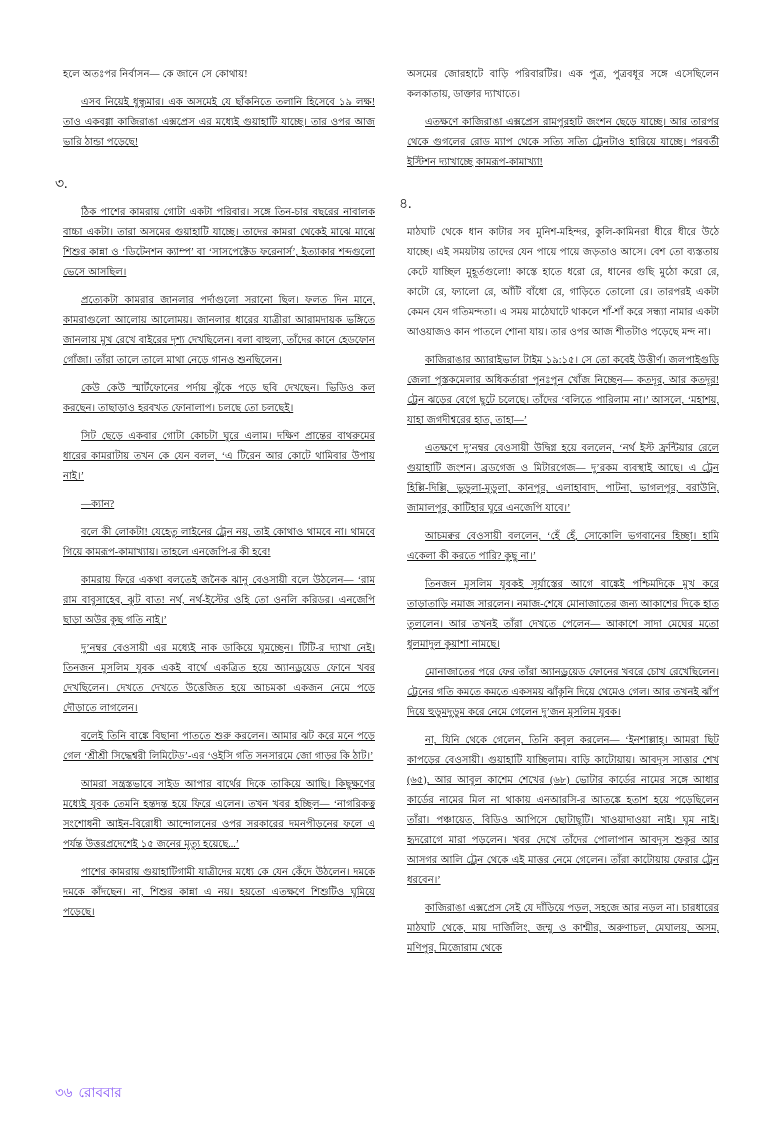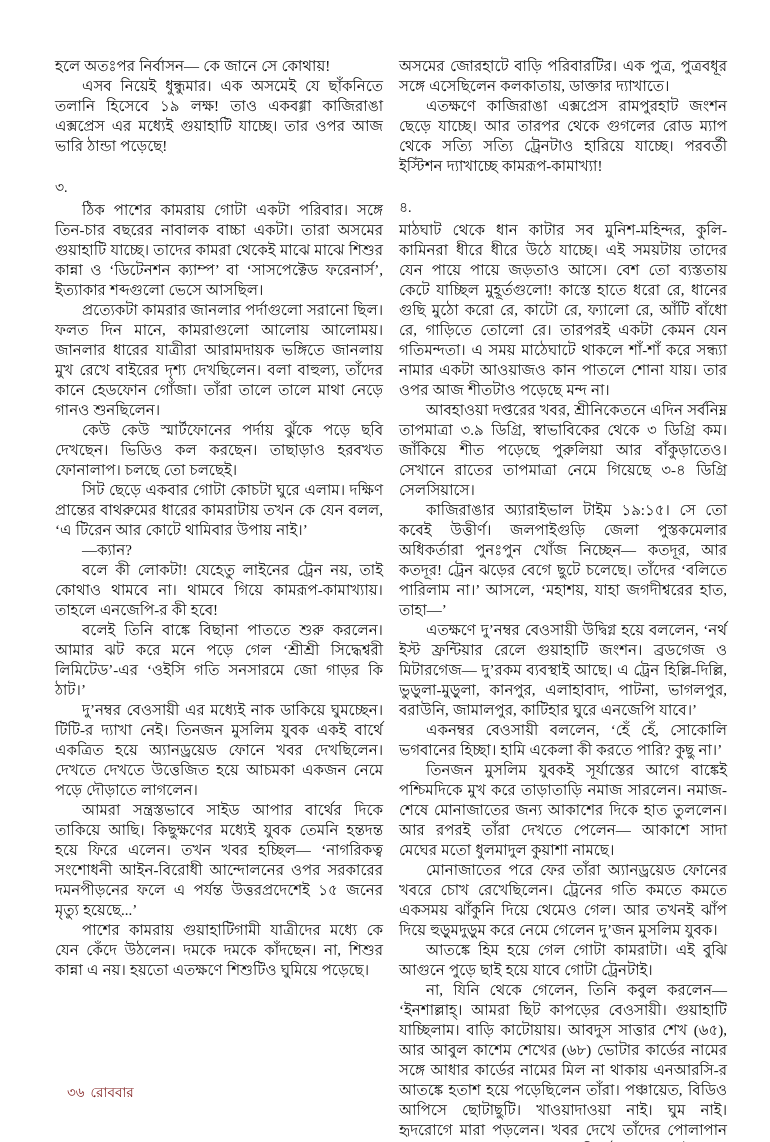--- a/index.html
+++ b/index.html
@@ -23,78 +23,78 @@
   }
   .columns {
     display: flex;
     gap: 16px;
   }
   .column {
     width: 328px;
     text-align: justify;
   }
   .column p {
-    margin: 0;
-    font-size: 15px;
+    margin: 8px;
+    font-size: 10px;
     line-height: 20px;
     word-spacing: 0.5px;
   }
   .column p.indent {
     text-indent: 1.8em;
+    text-decoration: underline;
   }
   .column h2.section-heading {
     margin: 22px 0 2px 0;
     font-size: 14px;
     line-height: 20px;
     font-weight: normal;
   }
   .footer {
     position: absolute;
-    left: 67px;
+    left: 55px;
     top: 1084px;
     font-size: 13.5px;
     line-height: 18px;
-    color: #7f1d1d;
+    color: #8b5cf6;
   }
   .footer .page-number {
     margin-right: 6px;
   }
 </style>
 </head>
 <body>
 
 <div class="page">
   <div class="columns">
     <div class="column">
         <p class="paragraph">হলে অতঃপর নির্বাসন— কে জানে সে কোথায়!</p>
         <p class="paragraph indent">এসব নিয়েই ধুন্ধুমার। এক অসমেই যে ছাঁকনিতে তলানি হিসেবে ১৯ লক্ষ! তাও একবগ্গা কাজিরাঙা এক্সপ্রেস এর মধ্যেই গুয়াহাটি যাচ্ছে। তার ওপর আজ ভারি ঠান্ডা পড়েছে!</p>
         <h2 class="section-heading">৩.</h2>
         <p class="paragraph indent">ঠিক পাশের কামরায় গোটা একটা পরিবার। সঙ্গে তিন-চার বছরের নাবালক বাচ্চা একটা। তারা অসমের গুয়াহাটি যাচ্ছে। তাদের কামরা থেকেই মাঝে মাঝে শিশুর কান্না ও ‘ডিটেনশন ক্যাম্প’ বা ‘সাসপেক্টেড ফরেনার্স’, ইত্যাকার শব্দগুলো ভেসে আসছিল।</p>
         <p class="paragraph indent">প্রত্যেকটা কামরার জানলার পর্দাগুলো সরানো ছিল। ফলত দিন মানে, কামরাগুলো আলোয় আলোময়। জানলার ধারের যাত্রীরা আরামদায়ক ভঙ্গিতে জানলায় মুখ রেখে বাইরের দৃশ্য দেখছিলেন। বলা বাহুল্য, তাঁদের কানে হেডফোন গোঁজা। তাঁরা তালে তালে মাথা নেড়ে গানও শুনছিলেন।</p>
         <p class="paragraph indent">কেউ কেউ স্মার্টফোনের পর্দায় ঝুঁকে পড়ে ছবি দেখছেন। ভিডিও কল করছেন। তাছাড়াও হরবখত ফোনালাপ। চলছে তো চলছেই।</p>
         <p class="paragraph indent">সিট ছেড়ে একবার গোটা কোচটা ঘুরে এলাম। দক্ষিণ প্রান্তের বাথরুমের ধারের কামরাটায় তখন কে যেন বলল, ‘এ টিরেন আর কোটে থামিবার উপায় নাই।’</p>
         <p class="paragraph indent">—ক্যান?</p>
         <p class="paragraph indent">বলে কী লোকটা! যেহেতু লাইনের ট্রেন নয়, তাই কোথাও থামবে না। থামবে গিয়ে কামরূপ-কামাখ্যায়। তাহলে এনজেপি-র কী হবে!</p>
+        <p class="paragraph indent">কামরায় ফিরে একথা বলতেই জনৈক ঝানু বেওসায়ী বলে উঠলেন— ‘রাম রাম বাবুসাহেব, ঝুট বাত! নর্থ, নর্থ-ইস্টের ওহি তো ওনলি করিডর। এনজেপি ছাড়া অউর কুছ গতি নাই।’</p>
+        <p class="paragraph indent">দু’নম্বর বেওসায়ী এর মধ্যেই নাক ডাকিয়ে ঘুমচ্ছেন। টিটি-র দ্যাখা নেই। তিনজন মুসলিম যুবক একই বার্থে একত্রিত হয়ে অ্যানড্রয়েড ফোনে খবর দেখছিলেন। দেখতে দেখতে উত্তেজিত হয়ে আচমকা একজন নেমে পড়ে দৌড়াতে লাগলেন।</p>
         <p class="paragraph indent">বলেই তিনি বাঙ্কে বিছানা পাততে শুরু করলেন। আমার ঝট করে মনে পড়ে গেল ‘শ্রীশ্রী সিদ্ধেশ্বরী লিমিটেড’-এর ‘ওইসি গতি সনসারমে জো গাড়র কি ঠাট।’</p>
-        <p class="paragraph indent">দু’নম্বর বেওসায়ী এর মধ্যেই নাক ডাকিয়ে ঘুমচ্ছেন। টিটি-র দ্যাখা নেই। তিনজন মুসলিম যুবক একই বার্থে একত্রিত হয়ে অ্যানড্রয়েড ফোনে খবর দেখছিলেন। দেখতে দেখতে উত্তেজিত হয়ে আচমকা একজন নেমে পড়ে দৌড়াতে লাগলেন।</p>
         <p class="paragraph indent">আমরা সন্ত্রস্তভাবে সাইড আপার বার্থের দিকে তাকিয়ে আছি। কিছুক্ষণের মধ্যেই যুবক তেমনি হন্তদন্ত হয়ে ফিরে এলেন। তখন খবর হচ্ছিল— ‘নাগরিকত্ব সংশোধনী আইন-বিরোধী আন্দোলনের ওপর সরকারের দমনপীড়নের ফলে এ পর্যন্ত উত্তরপ্রদেশেই ১৫ জনের মৃত্যু হয়েছে...’</p>
         <p class="paragraph indent">পাশের কামরায় গুয়াহাটিগামী যাত্রীদের মধ্যে কে যেন কেঁদে উঠলেন। দমকে দমকে কাঁদছেন। না, শিশুর কান্না এ নয়। হয়তো এতক্ষণে শিশুটিও ঘুমিয়ে পড়েছে।</p>
       </div>
     <div class="column">
         <p class="paragraph">অসমের জোরহাটে বাড়ি পরিবারটির। এক পুত্র, পুত্রবধূর সঙ্গে এসেছিলেন কলকাতায়, ডাক্তার দ্যাখাতে।</p>
         <p class="paragraph indent">এতক্ষণে কাজিরাঙা এক্সপ্রেস রামপুরহাট জংশন ছেড়ে যাচ্ছে। আর তারপর থেকে গুগলের রোড ম্যাপ থেকে সত্যি সত্যি ট্রেনটাও হারিয়ে যাচ্ছে। পরবর্তী ইস্টিশন দ্যাখাচ্ছে কামরূপ-কামাখ্যা!</p>
         <h2 class="section-heading">৪.</h2>
         <p class="paragraph">মাঠঘাট থেকে ধান কাটার সব মুনিশ-মহিন্দর, কুলি-কামিনরা ধীরে ধীরে উঠে যাচ্ছে। এই সময়টায় তাদের যেন পায়ে পায়ে জড়তাও আসে। বেশ তো ব্যস্ততায় কেটে যাচ্ছিল মুহূর্তগুলো! কাস্তে হাতে ধরো রে, ধানের গুছি মুঠো করো রে, কাটো রে, ফ্যালো রে, আঁটি বাঁধো রে, গাড়িতে তোলো রে। তারপরই একটা কেমন যেন গতিমন্দতা। এ সময় মাঠেঘাটে থাকলে শাঁ-শাঁ করে সন্ধ্যা নামার একটা আওয়াজও কান পাতলে শোনা যায়। তার ওপর আজ শীতটাও পড়েছে মন্দ না।</p>
-        <p class="paragraph indent">আবহাওয়া দপ্তরের খবর, শ্রীনিকেতনে এদিন সর্বনিম্ন তাপমাত্রা ৩.৯ ডিগ্রি, স্বাভাবিকের থেকে ৩ ডিগ্রি কম। জাঁকিয়ে শীত পড়েছে পুরুলিয়া আর বাঁকুড়াতেও। সেখানে রাতের তাপমাত্রা নেমে গিয়েছে ৩-৪ ডিগ্রি সেলসিয়াসে।</p>
         <p class="paragraph indent">কাজিরাঙার অ্যারাইভাল টাইম ১৯:১৫। সে তো কবেই উত্তীর্ণ। জলপাইগুড়ি জেলা পুস্তকমেলার অধিকর্তারা পুনঃপুন খোঁজ নিচ্ছেন— কতদূর, আর কতদূর! ট্রেন ঝড়ের বেগে ছুটে চলেছে। তাঁদের ‘বলিতে পারিলাম না।’ আসলে, ‘মহাশয়, যাহা জগদীশ্বরের হাত, তাহা—’</p>
         <p class="paragraph indent">এতক্ষণে দু’নম্বর বেওসায়ী উদ্বিগ্ন হয়ে বললেন, ‘নর্থ ইস্ট ফ্রন্টিয়ার রেলে গুয়াহাটি জংশন। ব্রডগেজ ও মিটারগেজ— দু’রকম ব্যবস্থাই আছে। এ ট্রেন হিল্লি-দিল্লি, ভুড়ুলা-মুড়ুলা, কানপুর, এলাহাবাদ, পাটনা, ভাগলপুর, বরাউনি, জামালপুর, কাটিহার ঘুরে এনজেপি যাবে।’</p>
-        <p class="paragraph indent">একনম্বর বেওসায়ী বললেন, ‘হেঁ হেঁ, সোকোলি ভগবানের হিচ্ছা। হামি একেলা কী করতে পারি? কুছু না।’</p>
-        <p class="paragraph indent">তিনজন মুসলিম যুবকই সূর্যাস্তের আগে বাঙ্কেই পশ্চিমদিকে মুখ করে তাড়াতাড়ি নমাজ সারলেন। নমাজ-শেষে মোনাজাতের জন্য আকাশের দিকে হাত তুললেন। আর রপরই তাঁরা দেখতে পেলেন— আকাশে সাদা মেঘের মতো ধুলমাদুল কুয়াশা নামছে।</p>
+        <p class="paragraph indent">আচমক্বর বেওসায়ী বললেন, ‘হেঁ হেঁ, সোকোলি ভগবানের হিচ্ছা। হামি একেলা কী করতে পারি? কুছু না।’</p>
+        <p class="paragraph indent">তিনজন মুসলিম যুবকই সূর্যাস্তের আগে বাঙ্কেই পশ্চিমদিকে মুখ করে তাড়াতাড়ি নমাজ সারলেন। নমাজ-শেষে মোনাজাতের জন্য আকাশের দিকে হাত তুললেন। আর তখনই তাঁরা দেখতে পেলেন— আকাশে সাদা মেঘের মতো ধুলমাদুল কুয়াশা নামছে।</p>
         <p class="paragraph indent">মোনাজাতের পরে ফের তাঁরা অ্যানড্রয়েড ফোনের খবরে চোখ রেখেছিলেন। ট্রেনের গতি কমতে কমতে একসময় ঝাঁকুনি দিয়ে থেমেও গেল। আর তখনই ঝাঁপ দিয়ে হুড়ুমদুড়ুম করে নেমে গেলেন দু’জন মুসলিম যুবক।</p>
-        <p class="paragraph indent">আতঙ্কে হিম হয়ে গেল গোটা কামরাটা। এই বুঝি আগুনে পুড়ে ছাই হয়ে যাবে গোটা ট্রেনটাই।</p>
         <p class="paragraph indent">না, যিনি থেকে গেলেন, তিনি কবুল করলেন— ‘ইনশাল্লাহ্‌। আমরা ছিট কাপড়ের বেওসায়ী। গুয়াহাটি যাচ্ছিলাম। বাড়ি কাটোয়ায়। আবদুস সাত্তার শেখ (৬৫), আর আবুল কাশেম শেখের (৬৮) ভোটার কার্ডের নামের সঙ্গে আধার কার্ডের নামের মিল না থাকায় এনআরসি-র আতঙ্কে হতাশ হয়ে পড়েছিলেন তাঁরা। পঞ্চায়েত, বিডিও আপিসে ছোটাছুটি। খাওয়াদাওয়া নাই। ঘুম নাই। হৃদরোগে মারা পড়লেন। খবর দেখে তাঁদের পোলাপান আবদুস শুকুর আর আসগর আলি ট্রেন থেকে এই মাত্তর নেমে গেলেন। তাঁরা কাটোয়ায় ফেরার ট্রেন ধরবেন।’</p>
         <p class="paragraph indent">কাজিরাঙা এক্সপ্রেস সেই যে দাঁড়িয়ে পড়ল, সহজে আর নড়ল না। চারধারের মাঠঘাট থেকে, মায় দার্জিলিং, জম্মু ও কাশ্মীর, অরুণাচল, মেঘালয়, অসম, মণিপুর, মিজোরাম থেকে</p>
       </div>
   </div>
 </div>
 
 <div class="footer">
   <span class="page-number">৩৬</span><span>রোববার</span>
 </div>
 

